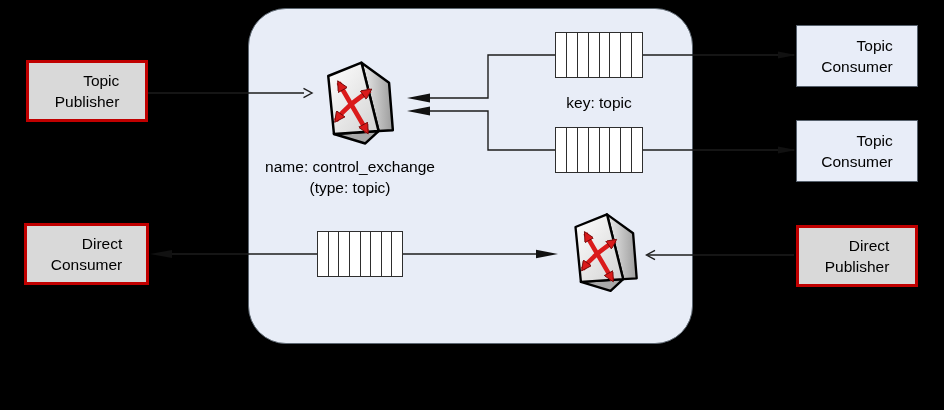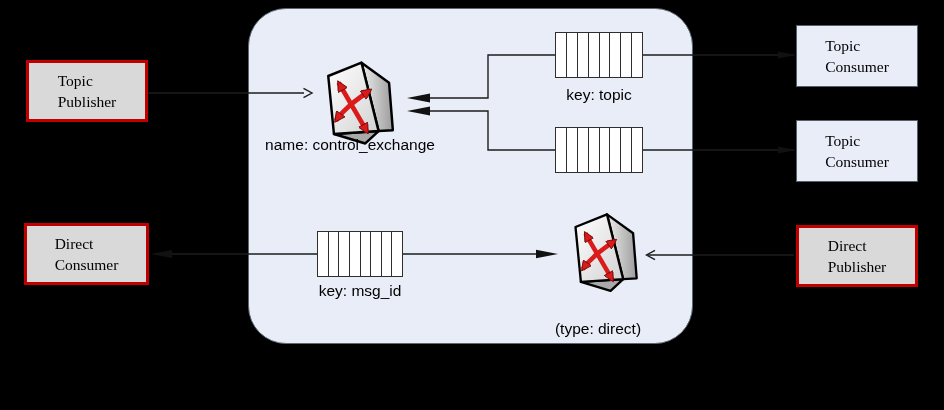--- a/index.html
+++ b/index.html
@@ -2,28 +2,28 @@
 <html><head>
 <meta charset="utf-8">
 <style>
   html,body{margin:0;padding:0;background:#000;}
   .stage{position:relative;width:944px;height:410px;background:#000;overflow:hidden;
          font-family:"Liberation Sans",sans-serif;color:#000;}
   .panel{position:absolute;left:248px;top:8px;width:445px;height:336px;box-sizing:border-box;
          background:#e8edf7;border:1.6px solid #5d6771;border-radius:38px;}
   svg.wires{position:absolute;left:0;top:0;}
   .actor{position:absolute;box-sizing:border-box;display:flex;align-items:center;justify-content:center;
-         text-align:left;white-space:pre-line;font-size:15.5px;line-height:21px;font-family:Liberation Serif, serif;}
+         text-align:right;white-space:pre-line;font-size:15.5px;line-height:21px;}
   .actor.red{background:#d9d9d9;border:3px solid #c00000;}
   .actor.blue{background:#e8edf8;border:1.5px solid #56606c;}
   .queue{position:absolute;box-sizing:border-box;background:#ffffff;border:1.4px solid #2e2e2e;display:flex;}
   .queue .slot{flex:1;border-right:1.4px solid #2e2e2e;}
   .queue .slot:last-child{border-right:none;}
   .lbl{position:absolute;text-align:left;font-size:15.5px;line-height:20px;white-space:nowrap;
-       transform:translateX(-50%);}
+       transform:translateX(-50%);margin-top:8px;}
   .redshaft{stroke:#da1b1b;stroke-width:5;fill:none;}
 </style>
 </head>
 <body>
 
 <div class="stage">
 
   <div class="panel"></div>
 
   <svg class="wires" width="944" height="410" viewBox="0 0 944 410">
@@ -102,24 +102,23 @@
       <div class="slot"></div>
       <div class="slot"></div>
       <div class="slot"></div>
       <div class="slot"></div>
       <div class="slot"></div>
       <div class="slot"></div>
       <div class="slot"></div>
     </div>
 
   <div class="lbl" style="left:599px;top:85px">key: topic</div>
-  <div class="lbl" style="left:360px;top:281px">key: msg_id</div>
 
-  <div class="lbl" style="left:350px;top:135px">name: control_exchange</div>
-  <div class="lbl" style="left:598px;top:319px">(type: direct)</div>
+  <div class="lbl" style="left:350px;top:149px">name: control_exchange</div>
+  <div class="lbl" style="left:350px;top:170px">(type: topic)</div>
 
   <div class="actor red" style="left:26px;top:60px;width:122px;height:62px">Topic
 Publisher</div>
   <div class="actor red" style="left:24px;top:223px;width:125px;height:62px">Direct
 Consumer</div>
   <div class="actor blue" style="left:796px;top:25px;width:122px;height:62px">Topic
 Consumer</div>
   <div class="actor blue" style="left:796px;top:120px;width:122px;height:62px">Topic
 Consumer</div>
   <div class="actor red" style="left:796px;top:225px;width:122px;height:62px">Direct

